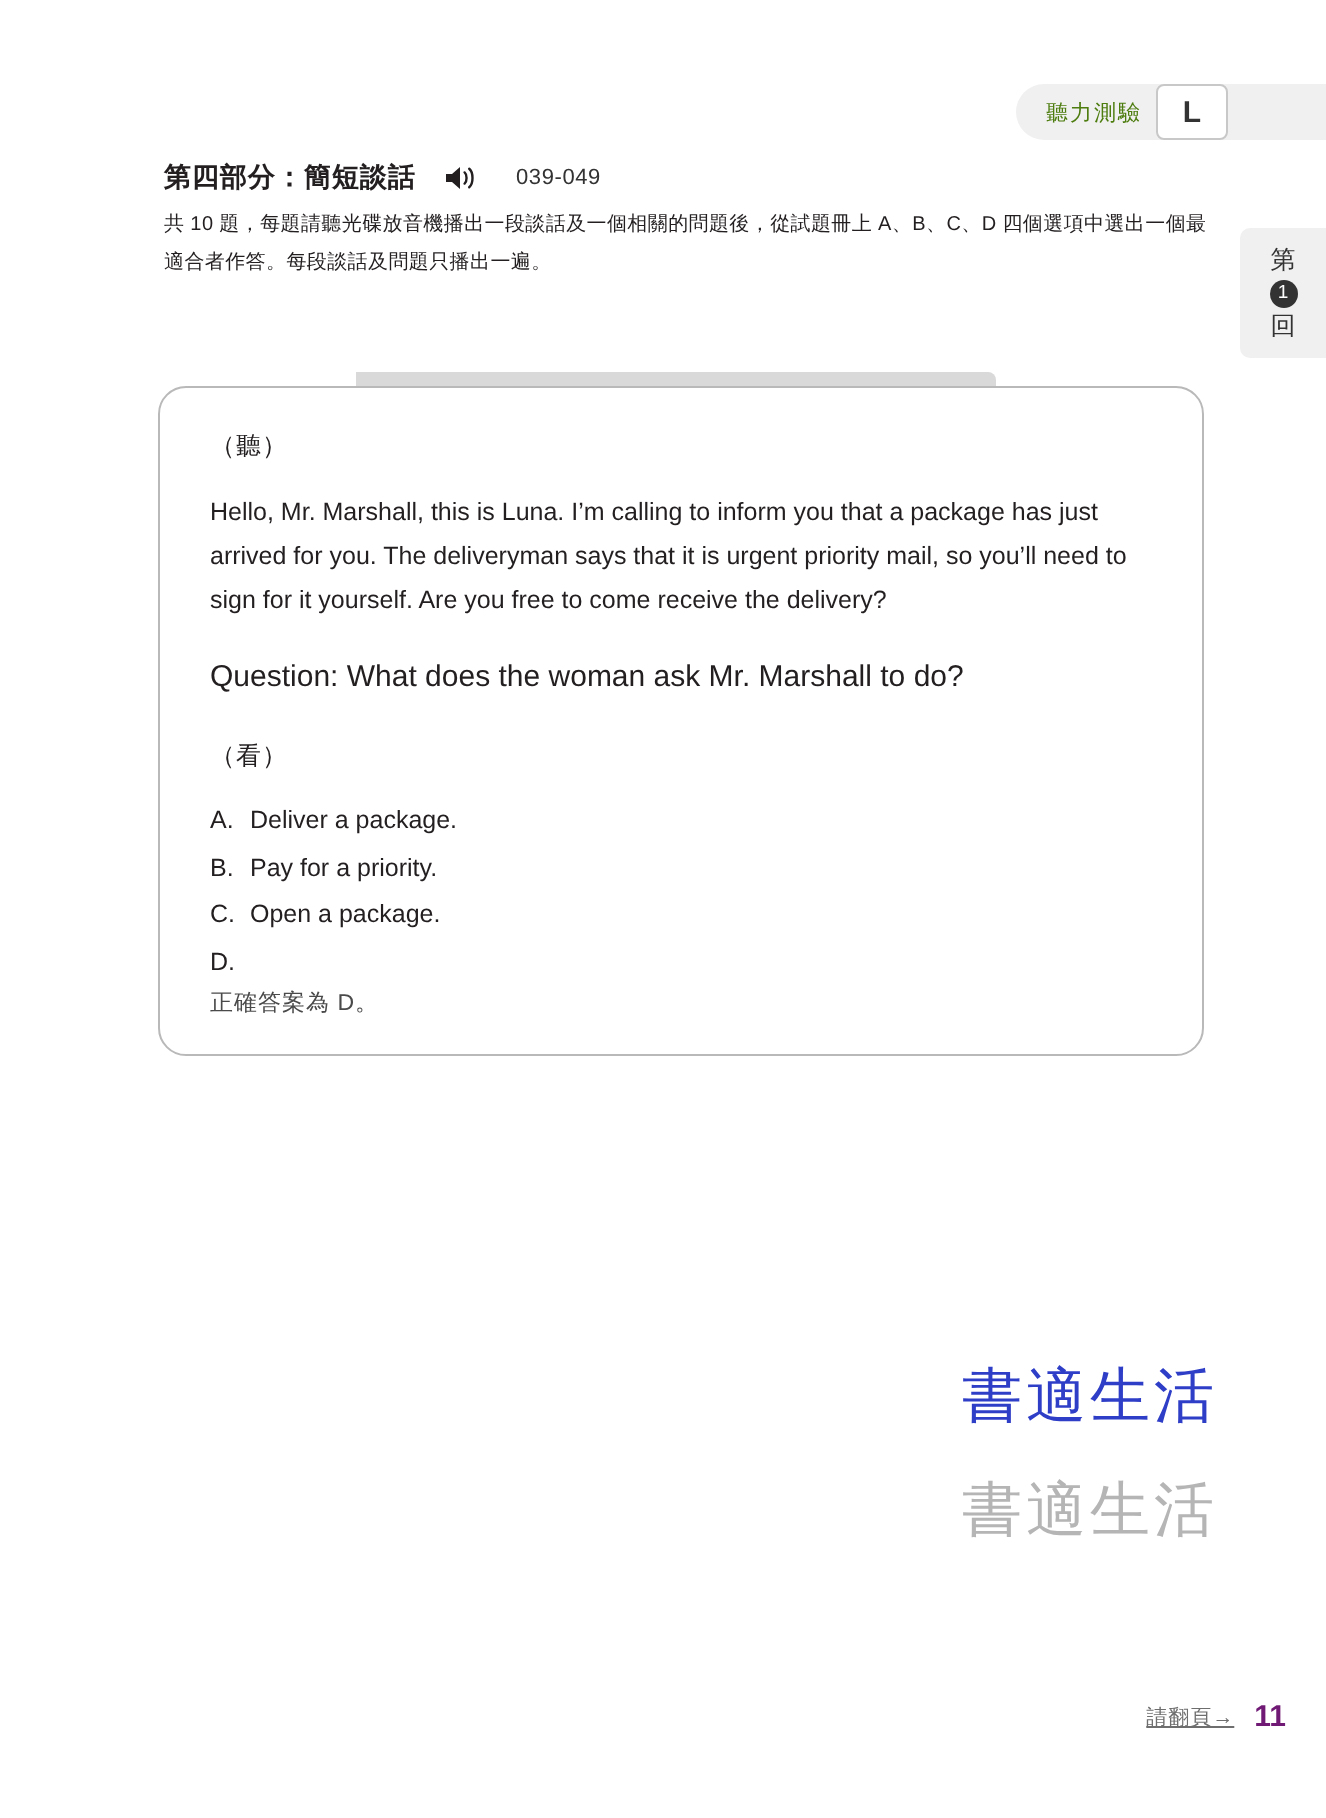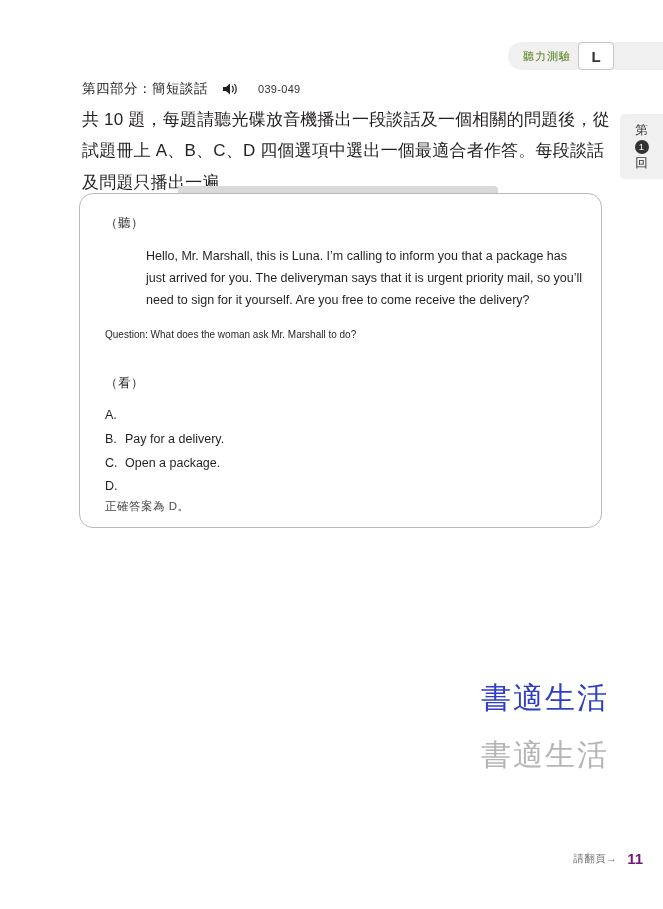--- a/index.html
+++ b/index.html
@@ -90,21 +90,21 @@
   .section-head {
     position: absolute;
     left: 82px;
     top: 80px;
     display: flex;
     align-items: center;
     gap: 8px;
   }
   .section-head .title {
     font-size: 13.5px;
-    font-weight: normal;
+    font-weight: bold;
     color: #231f20;
     letter-spacing: 0.5px;
   }
   .speaker-icon {
     display: inline-flex;
     align-items: center;
     margin-left: 6px;
   }
   .track-no {
     font-size: 11px;
@@ -112,21 +112,21 @@
     letter-spacing: 0.3px;
     padding-left: 10px;
   }
 
   
   .instructions {
     position: absolute;
     left: 82px;
     top: 104px;
     width: 530px;
-    font-size: 17px;
+    font-size: 10px;
     line-height: 1.85;
     color: #231f20;
     letter-spacing: 0.2px;
   }
 
   
   .example-tab {
     position: absolute;
     left: 88px;
     top: 194px;
@@ -172,26 +172,25 @@
   .cue {
     font-size: 12.5px;
     margin-bottom: 14px;
     letter-spacing: 0.5px;
   }
   .passage {
     font-size: 12.5px;
     line-height: 1.75;
     margin-bottom: 14px;
     color: #231f20;
-    margin-left: 41px;
   }
   .question-line {
-    font-size: 10px;
+    font-size: 15px;
     line-height: 1.75;
-    margin-bottom: 32px;
+    margin-bottom: 18px;
   }
   .cue2 {
     font-size: 12.5px;
     margin-bottom: 12px;
     letter-spacing: 0.5px;
   }
   .choice {
     font-size: 12.5px;
     line-height: 1.9;
     display: flex;
@@ -234,20 +233,21 @@
     right: 20px;
     bottom: 42px;
     display: flex;
     align-items: center;
     gap: 10px;
   }
   .footer .turn {
     font-size: 10.5px;
     color: #6e6e6e;
     letter-spacing: 0.5px;
+    text-decoration: underline;
   }
   .footer .pageno {
     font-size: 15px;
     font-weight: bold;
     color: #701a75;
   }
 </style>
 </head>
 <body>
 
@@ -281,24 +281,25 @@
 <div class="example-box"></div>
 
 <div class="example-inner">
   <div class="cue">（聽）</div>
   <div class="passage">Hello, Mr. Marshall, this is Luna. I’m calling to inform you that a package has just arrived for you. The deliveryman says that it is urgent priority mail, so you’ll need to sign for it yourself. Are you free to come receive the delivery?</div>
   <div class="question-line">Question: What does the woman ask Mr. Marshall to do?</div>
   <div class="cue2">（看）</div>
 
   <div class="choice">
     <span class="mark">A.</span>
+    <span>Deliver a package.</span>
   </div>
   <div class="choice">
     <span class="mark">B.</span>
-    <span>Pay for a delivery.</span>
+    <span>Pay for a priority.</span>
   </div>
   <div class="choice">
     <span class="mark">C.</span>
     <span>Open a package.</span>
   </div>
   <div class="choice">
     <span class="mark">D.</span>
   </div>
 
   <div class="answer-line">正確答案為 D。</div>

